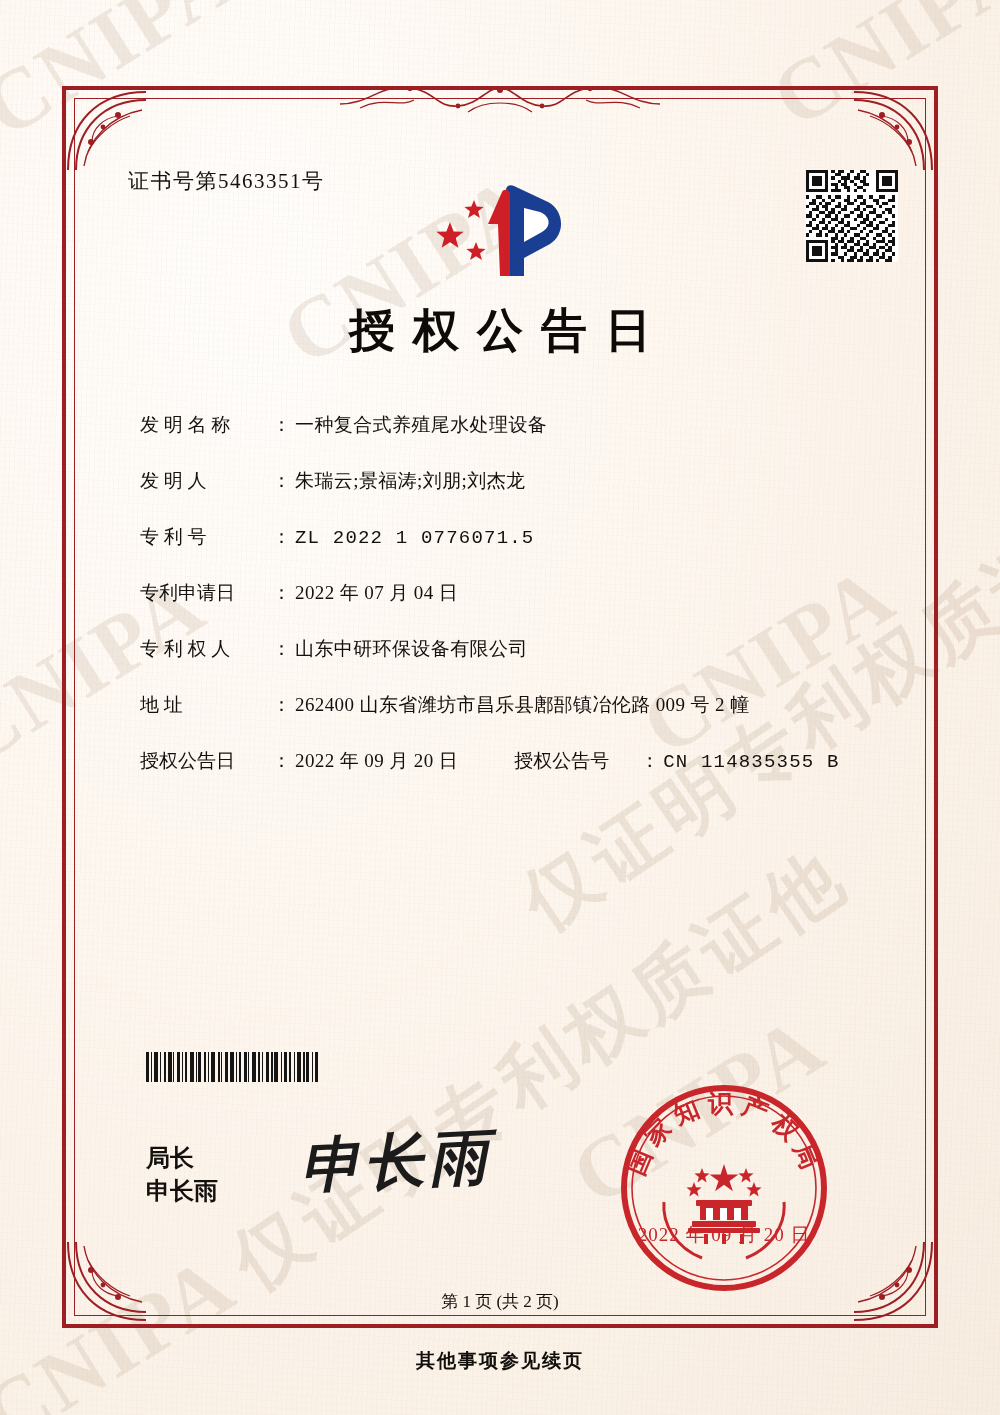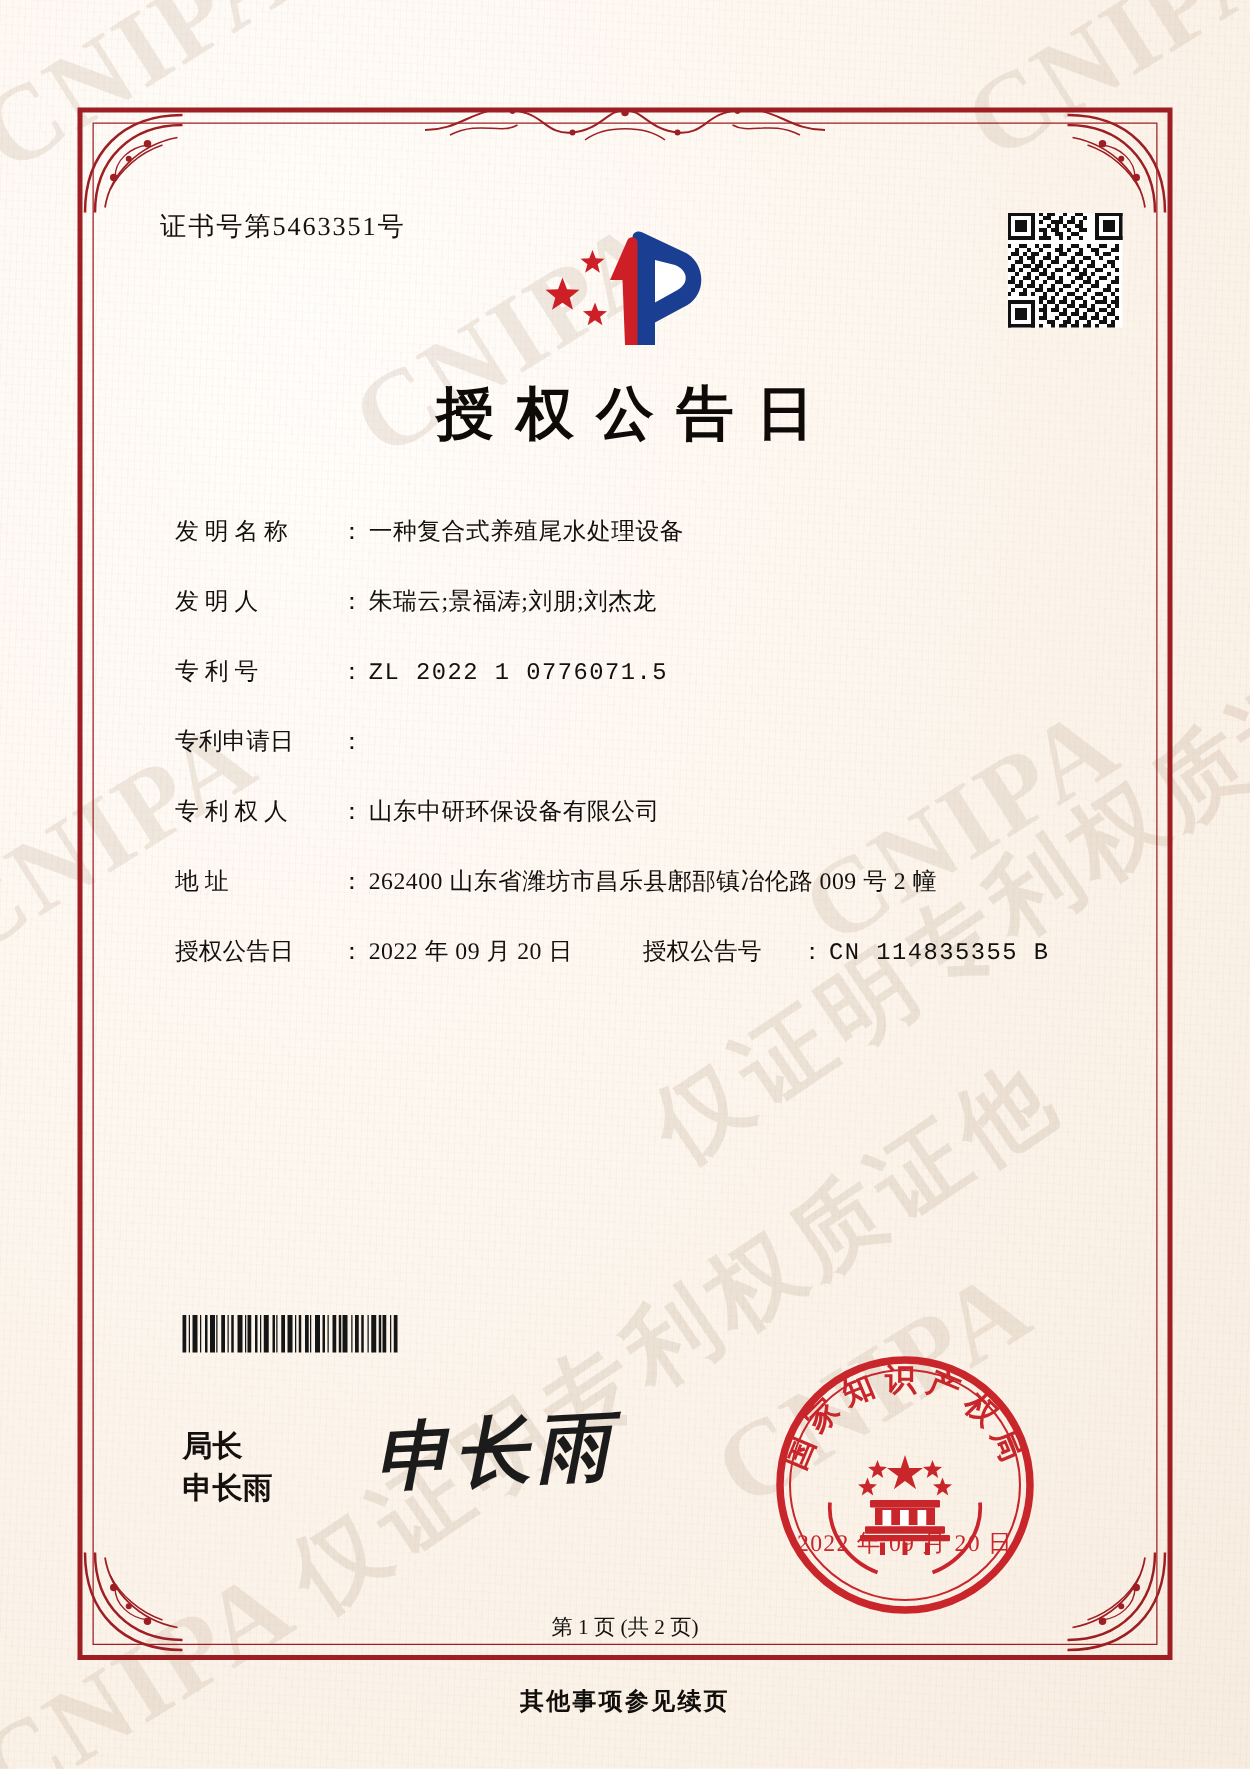--- a/index.html
+++ b/index.html
@@ -619,20 +619,21 @@
       <div class="field-value">朱瑞云;景福涛;刘朋;刘杰龙</div>
     </div>
     <div class="field-row">
       <div class="field-label">专   利   号</div>
       <div class="field-colon">：</div>
       <div class="field-value mono">ZL 2022 1 0776071.5</div>
     </div>
     <div class="field-row">
       <div class="field-label">专利申请日</div>
       <div class="field-colon">：</div>
+      <div class="field-value">2022 年 07 月 04 日</div>
     </div>
     <div class="field-row">
       <div class="field-label">专 利 权 人</div>
       <div class="field-colon">：</div>
       <div class="field-value">山东中研环保设备有限公司</div>
     </div>
     <div class="field-row">
       <div class="field-label">地       址</div>
       <div class="field-colon">：</div>
       <div class="field-value">262400 山东省潍坊市昌乐县鄌郚镇冶伦路 009 号 2 幢</div>

